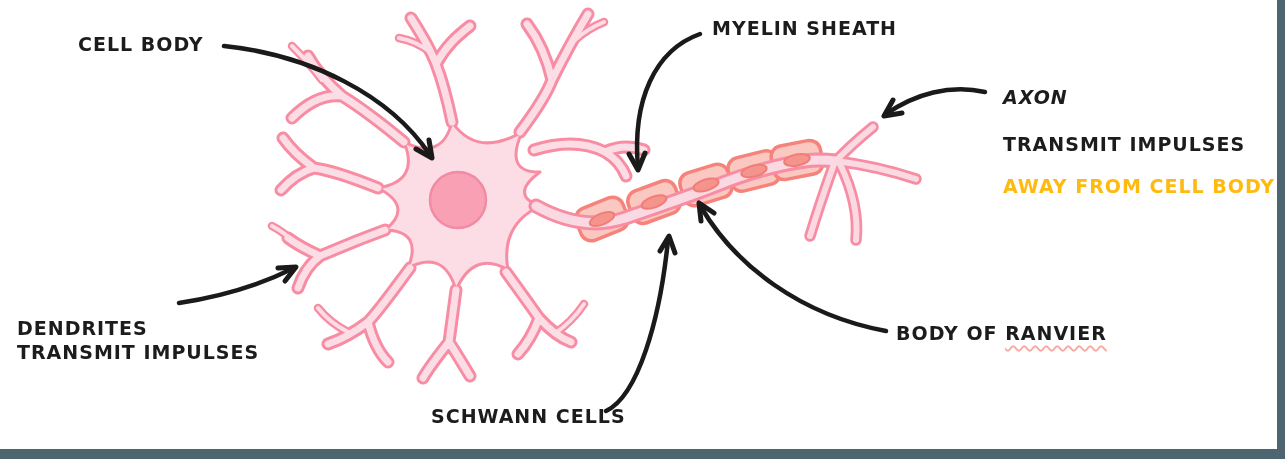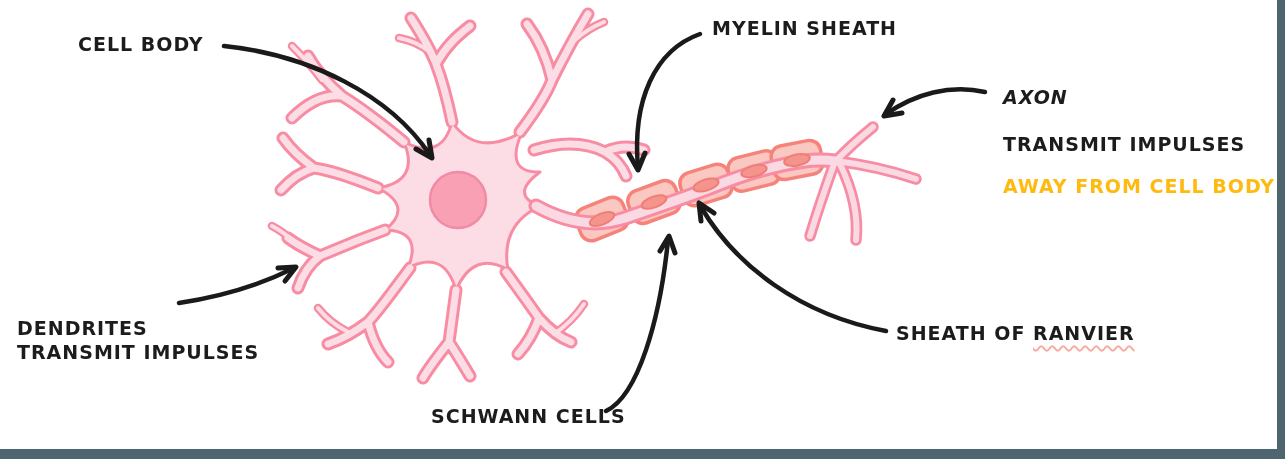--- a/index.html
+++ b/index.html
@@ -185,19 +185,19 @@
   <div class="lbl" style="left:78px;top:33px;">CELL BODY</div>
   <div class="lbl" style="left:712px;top:17px;">MYELIN SHEATH</div>
 
   <div class="lbl" style="left:1003px;top:86px;font-style:italic;">AXON</div>
   <div class="lbl" style="left:1003px;top:133px;">TRANSMIT IMPULSES</div>
   <div class="lbl hl" style="left:1003px;top:175px;">AWAY FROM CELL BODY</div>
 
   <div class="lbl" style="left:17px;top:293px;margin-top:24px;">DENDRITES</div>
   <div class="lbl" style="left:17px;top:341px;">TRANSMIT IMPULSES</div>
 
-  <div class="lbl" style="left:896px;top:322px;"><span>SHEATH OF </span><span class="wavy">RANVIER</span></div>
+  <div class="lbl" style="left:896px;top:322px;"><span>BODY OF </span><span class="wavy">RANVIER</span></div>
 
   <div class="lbl" style="left:404px;top:405px;margin-left:27px;">SCHWANN CELLS</div>
 </div>
 
 <div style="position:absolute;right:0;top:0;width:8px;height:459px;background:var(--frame_color,#4e656f);"></div>
 <div style="position:absolute;left:0;bottom:0;width:1285px;height:10px;background:var(--frame_color,#4e656f);"></div>
 
 </body></html>

